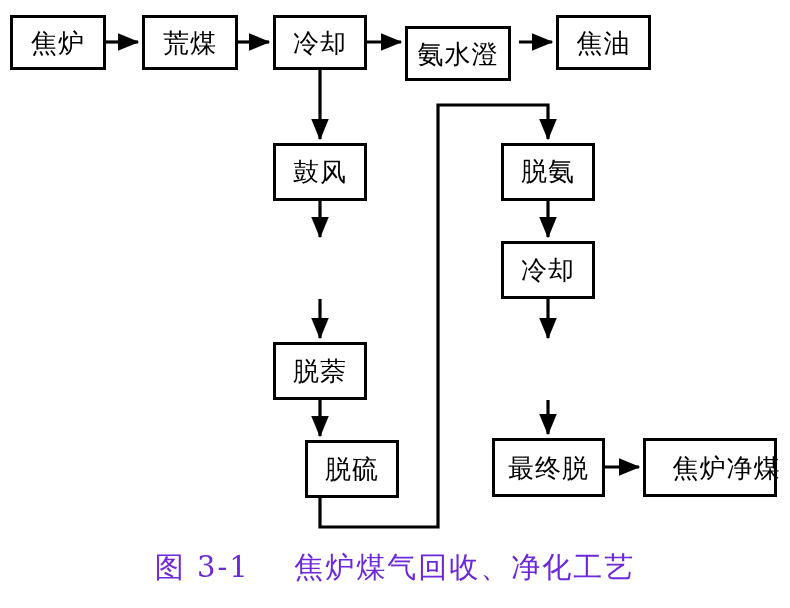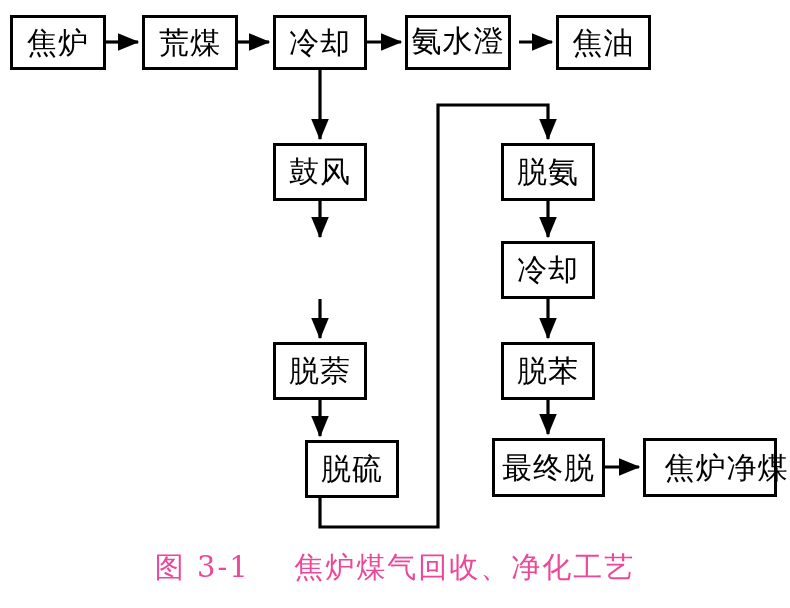--- a/index.html
+++ b/index.html
@@ -27,34 +27,34 @@
   .node {
     position: absolute;
     box-sizing: border-box;
     border: 3px solid #000000;
     background: #ffffff;
     display: flex;
     align-items: center;
     justify-content: center;
     color: #000000;
     font-family: "DejaVu Sans", "Liberation Sans", sans-serif;
-    font-size: 30px;
+    font-size: 26px;
     line-height: 1;
     letter-spacing: 1px;
     white-space: nowrap;
   }
   .caption {
     position: absolute;
     left: 0;
     top: 548px;
     width: 790px;
     text-align: center;
     font-family: "DejaVu Serif", "Liberation Serif", serif;
     font-size: 29px;
-    color: #ec4899;
+    color: #6d28d9;
     letter-spacing: 2px;
     white-space: nowrap;
   }
   .caption .cap-num {
     font-family: "DejaVu Serif", "Liberation Serif", serif;
   }
   .caption .cap-gap {
     display: inline-block;
     width: 22px;
   }
@@ -98,21 +98,21 @@
   </div>
 
   <div class="node" style="left:142px; top:15px;  width:96px;  height:55px;">
     <span>荒煤</span>
   </div>
 
   <div class="node" style="left:273px; top:15px;  width:94px;  height:55px;">
     <span>冷却</span>
   </div>
 
-  <div class="node" style="left:405px; top:15px;  width:106px; height:55px;font-family:Liberation Mono, monospace;">
+  <div class="node" style="left:405px; top:26px;  width:106px; height:55px;">
     <span>氨水澄</span>
   </div>
 
   <div class="node" style="left:556px; top:15px;  width:95px;  height:55px;">
     <span>焦油</span>
   </div>
 
   <div class="node" style="left:273px; top:143px; width:94px;  height:58px;">
     <span>鼓风</span>
   </div>
@@ -127,23 +127,20 @@
   </div>
 
   <div class="node" style="left:501px; top:143px; width:94px;  height:58px;font-family:Liberation Serif, serif;">
     <span>脱氨</span>
   </div>
 
   <div class="node" style="left:501px; top:241px; width:94px;  height:58px;">
     <span>冷却</span>
   </div>
 
-  <div class="node" style="left:501px; top:342px; width:94px;  height:58px;">
-    <span>脱苯</span>
-  </div>
 
   <div class="node" style="left:492px; top:438px; width:113px; height:59px;">
     <span>最终脱</span>
   </div>
 
   <div class="node" style="left:643px; top:438px; width:134px; height:59px;padding-left:33px;">
     <span>焦炉净煤</span>
   </div>
 
   <div class="caption">

